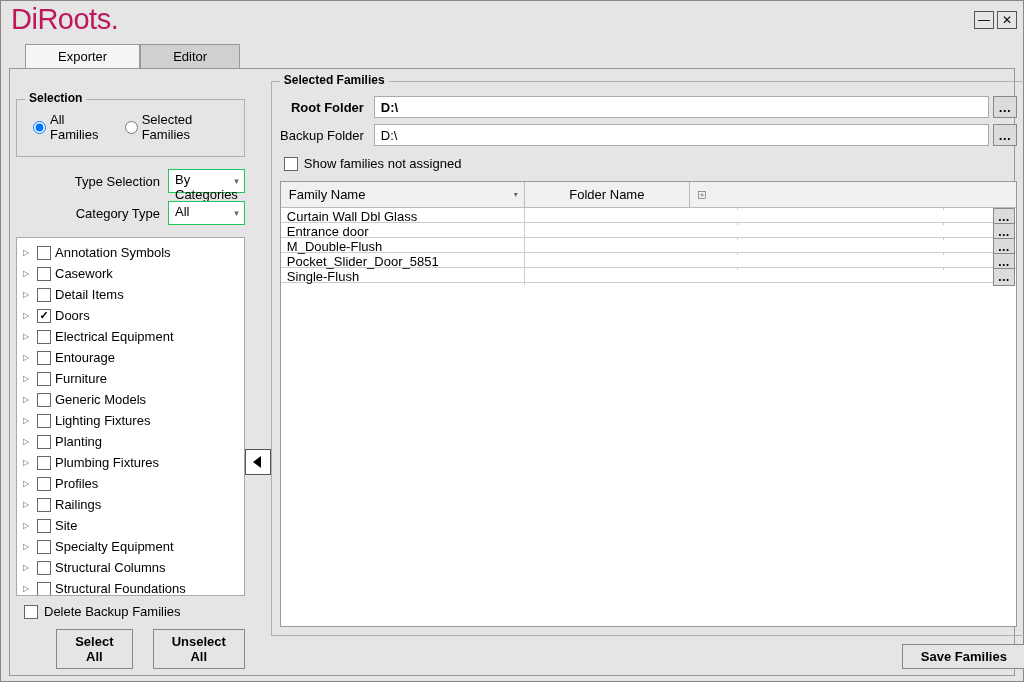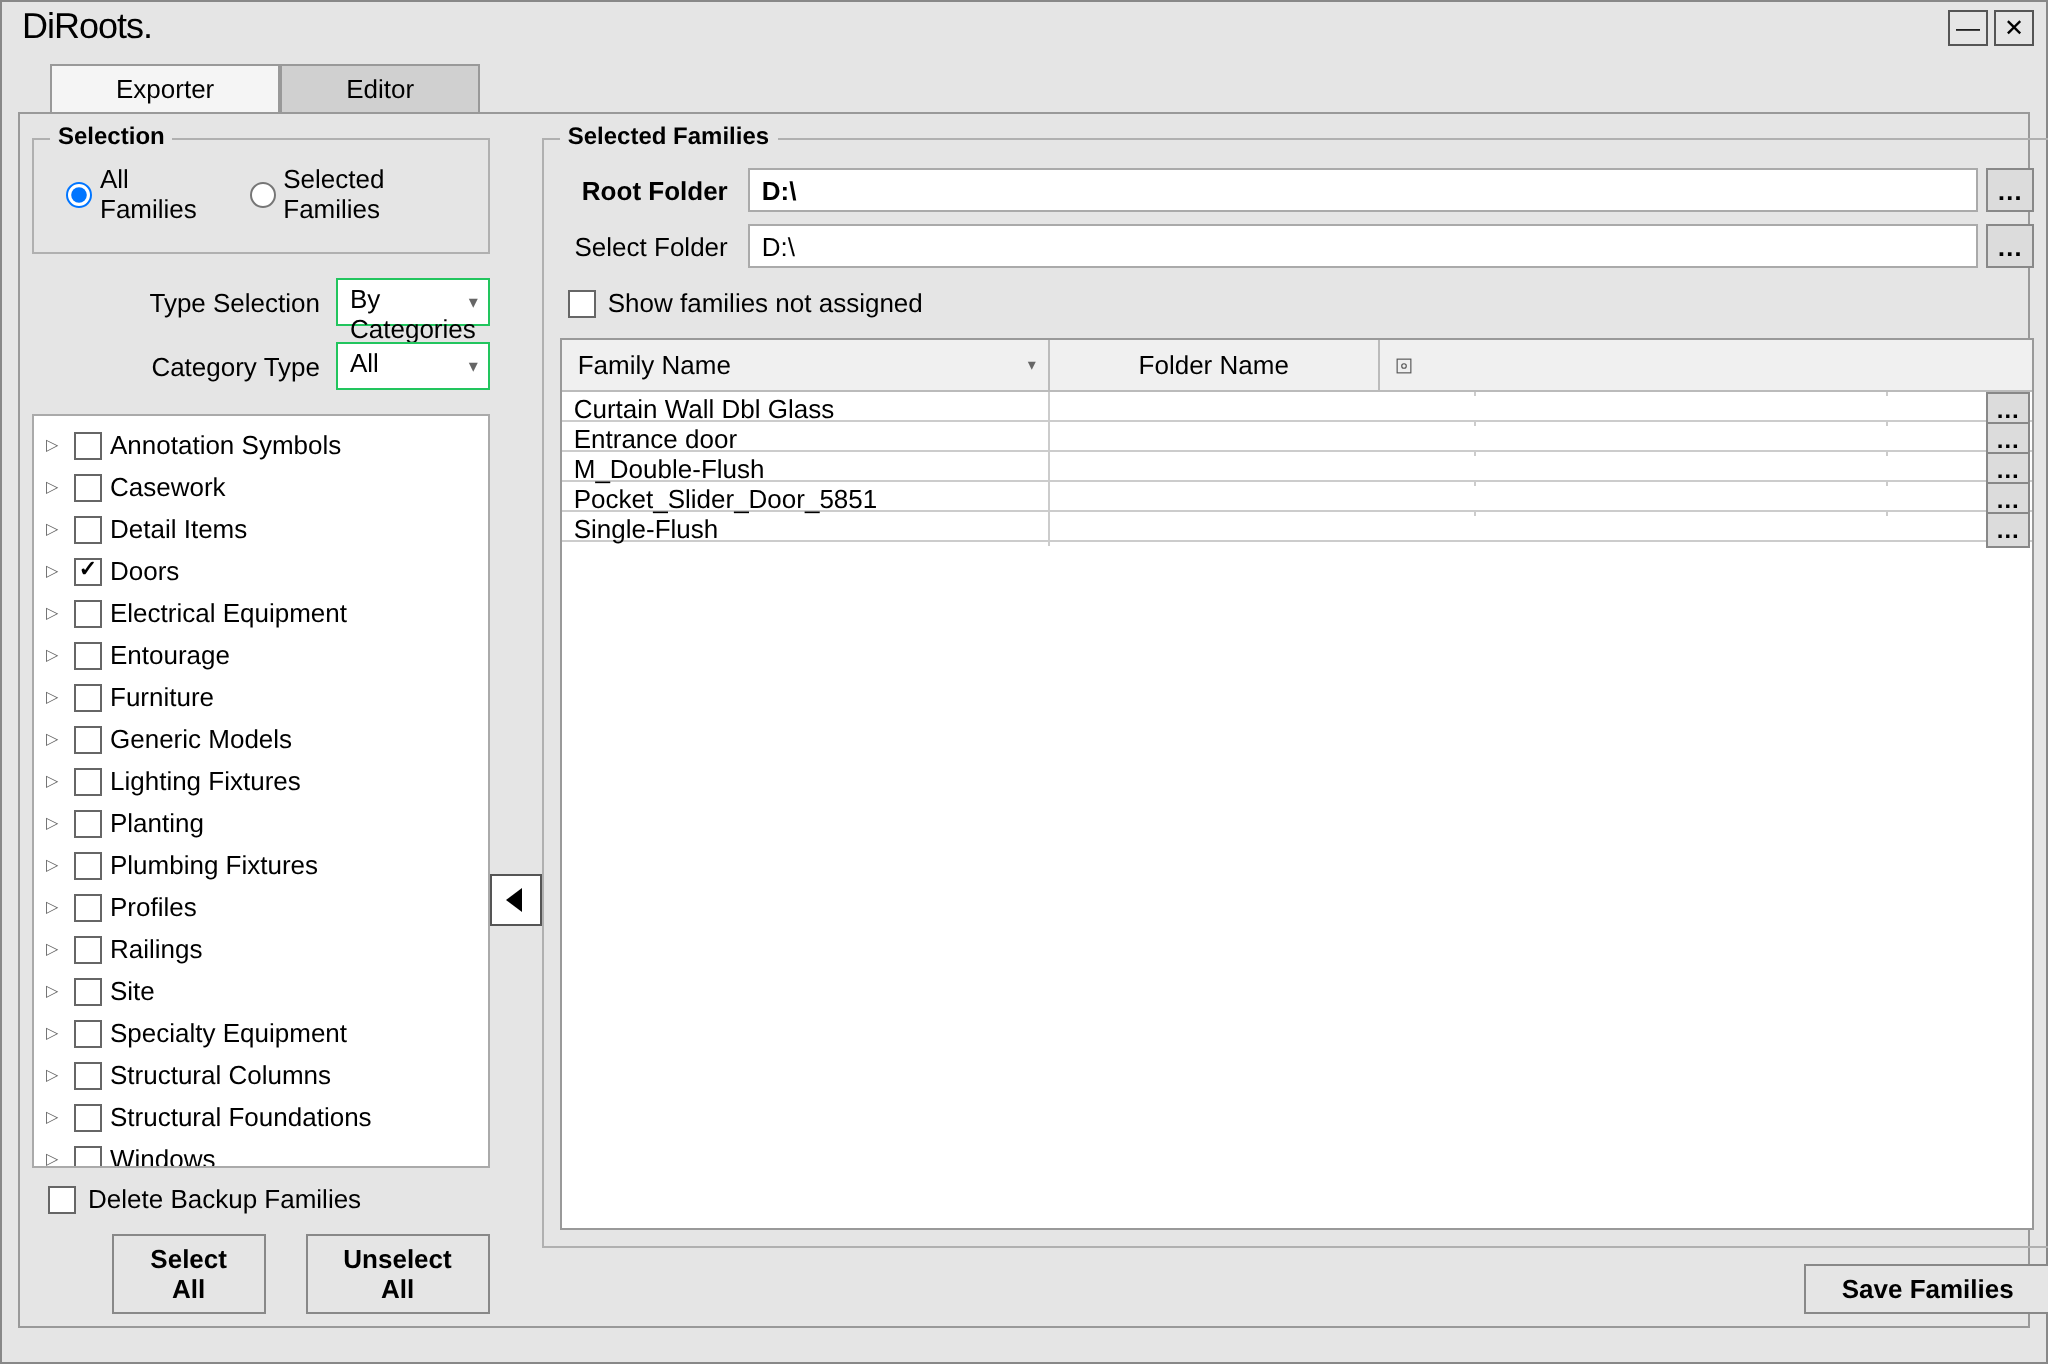--- a/index.html
+++ b/index.html
@@ -18,23 +18,23 @@
   border: 1px solid #888;
   position: relative;
 }
 .titlebar {
   display: flex;
   justify-content: space-between;
   align-items: center;
   padding: 2px 6px 4px 10px;
 }
 .logo {
-  font-size: 18px;
+  font-size: 29px;
   font-weight: 500;
-  color: #000000;
+  color: #be185d;
   letter-spacing: -0.5px;
 }
 .logo .light { font-weight: 300; }
 .window-controls { display: flex; gap: 3px; }
 .win-btn {
   width: 20px;
   height: 18px;
   border: 1px solid #555;
   background: #e5e5e5;
   display: flex;
@@ -59,21 +59,21 @@
 .tab.active { background: #d0d0d0; }
 .main-panel {
   border: 1px solid #999;
   margin: 0 8px 8px 8px;
   height: 608px;
   background: #e5e5e5;
   display: flex;
   padding: 6px;
   gap: 0;
 }
-.left-col { width: 324px; display: flex; flex-direction: column; }
+.left-col { width: 324px; display: flex; flex-direction: column; margin-top: 18px; }
 .mid-col { width: 30px; display: flex; align-items: center; justify-content: center; margin-top:180px; }
 .right-col { flex: 1; display: flex; flex-direction: column; }
 
 .group-box {
   border: 1px solid #b0b0b0;
   padding: 8px 8px 8px 8px;
   margin-top: 6px;
   position: relative;
 }
 .group-title {
@@ -330,21 +330,21 @@
     <div class="right-col">
       <div class="group-box right-group" style="display:flex; flex-direction:column; height:548px;">
         <div class="group-title">Selected Families</div>
 
         <div class="folder-row">
           <div class="folder-label bold">Root Folder</div>
           <input class="folder-input" style="font-weight: 700;" value="D:\">
           <div class="dots-btn">…</div>
         </div>
         <div class="folder-row">
-          <div class="folder-label">Select Folder</div>
+          <div class="folder-label">Backup Folder</div>
           <input class="folder-input" value="D:\" style="">
           <div class="dots-btn">…</div>
         </div>
 
         <div class="check-row" style="margin-top:10px; margin-left:4px;">
           <span class="check"></span>
           <span>Show families not assigned</span>
         </div>
 
         <div class="table-wrap">

